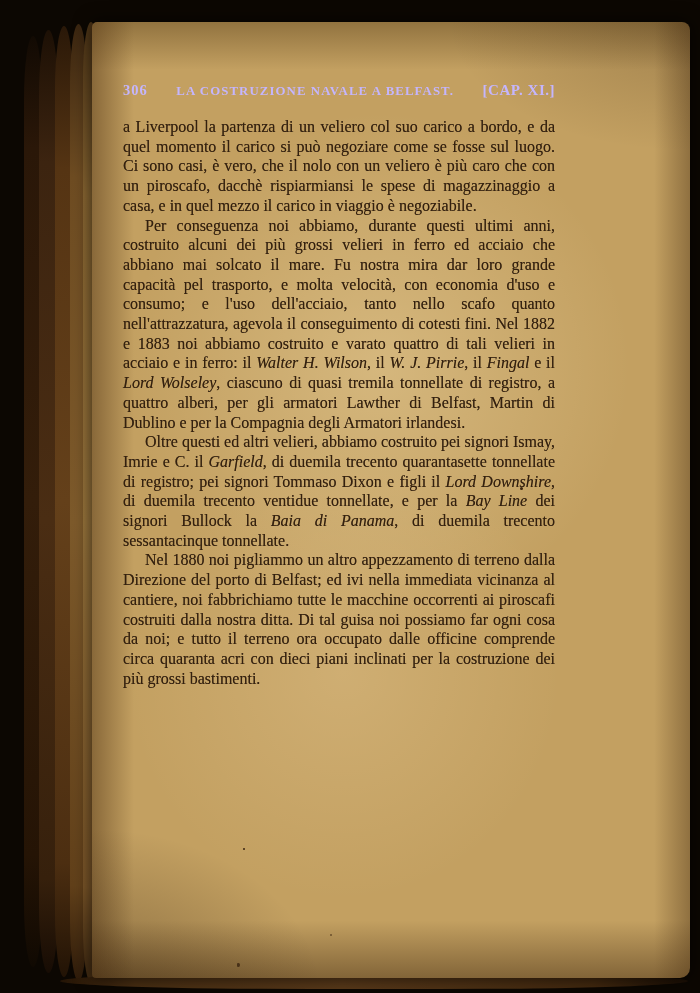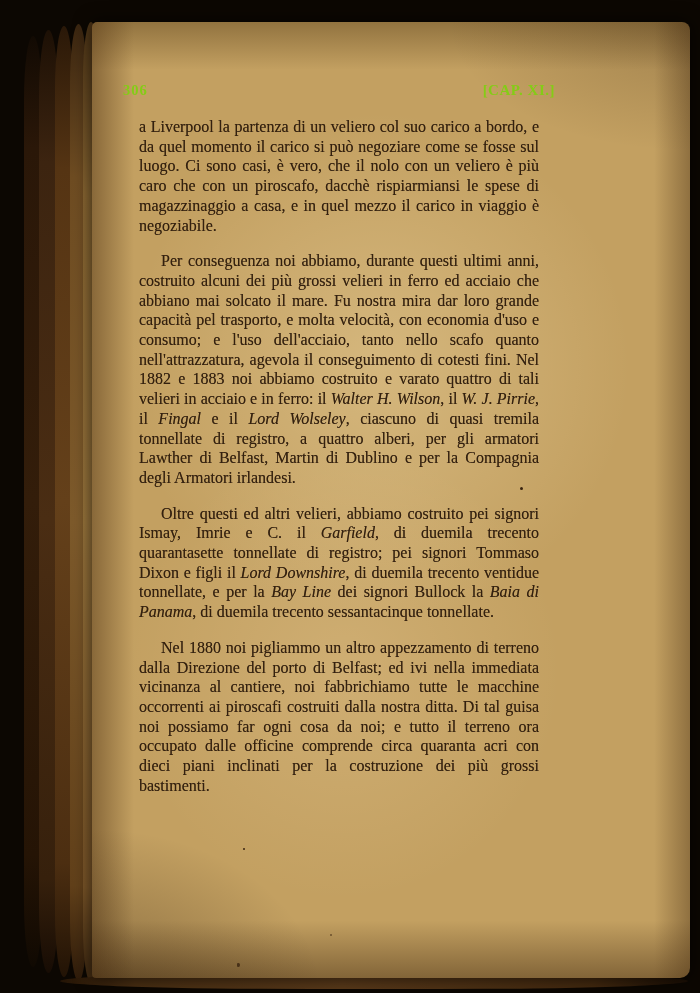--- a/index.html
+++ b/index.html
@@ -45,32 +45,32 @@
     box-shadow:0 0 18px rgba(0,0,0,0.7);
   }
 
   .text-block{
     position:absolute;left:123px;top:82px;width:432px;
     color:#33200f;
   }
   .page-header{
     display:flex;justify-content:space-between;align-items:baseline;
     font-weight:700;letter-spacing:0.6px;margin-bottom:18px;
-    color:#84cc16;
+    color:#c4b5fd;
   }
   .page-number{font-size:14.5px;letter-spacing:1px;}
   .running-title{font-size:12.8px;letter-spacing:1.1px;}
   .chapter-label{font-size:15px;letter-spacing:0.5px;}
 
   .body-text{
     font-size:16px;line-height:19.7px;text-align:justify;
     hyphens:auto;-webkit-hyphens:auto;
     text-shadow:0 0 0.5px rgba(50,32,15,0.55);
   }
-  .body-text p{margin:16px;text-indent:22px;}
+  .body-text p{margin:0;text-indent:22px;}
   .body-text p.no-indent{text-indent:0;}
   .body-text i{font-style:italic;}
 
   .ink-speck{position:absolute;background:#3a2410;border-radius:50%;}
   .speck-1{left:520px;top:487px;width:3px;height:3px;}
   .speck-2{left:243px;top:848px;width:2px;height:2px;}
   .speck-3{left:330px;top:934px;width:2px;height:2px;opacity:.6;}
   .speck-4{left:237px;top:963px;width:3px;height:4px;border-radius:40% 60% 60% 40%;opacity:.8;}
 </style>
 </head>
@@ -83,20 +83,21 @@
   <div class="edge-strip edge-c"></div>
   <div class="edge-strip edge-d"></div>
   <div class="edge-strip edge-e"></div>
   <div class="edge-bottom"></div>
 
   <div class="paper"></div>
 
   <div class="text-block">
     <div class="page-header">
       <span class="page-number">306</span>
+      <span class="running-title">LA COSTRUZIONE NAVALE A BELFAST.</span>
       <span class="chapter-label">[CAP. XI.]</span>
     </div>
     <div class="body-text">
         <p class="no-indent"><span>a Liverpool la partenza di un veliero col suo carico a bordo, e da quel momento il carico si può negoziare come se fosse sul luogo. Ci sono casi, è vero, che il nolo con un veliero è più caro che con un piroscafo, dacchè rispiarmiansi le spese di magazzinaggio a casa, e in quel mezzo il carico in viaggio è negoziabile.</span></p>
         <p><span>Per conseguenza noi abbiamo, durante questi ultimi anni, costruito alcuni dei più grossi velieri in ferro ed acciaio che abbiano mai solcato il mare. Fu nostra mira dar loro grande capacità pel trasporto, e molta velocità, con economia d'uso e consumo; e l'uso dell'acciaio, tanto nello scafo quanto nell'attrazzatura, agevola il conseguimento di cotesti fini. Nel 1882 e 1883 noi abbiamo costruito e varato quattro di tali velieri in acciaio e in ferro: il </span><i>Walter H. Wilson</i><span>, il </span><i>W. J. Pirrie</i><span>, il </span><i>Fingal</i><span> e il </span><i>Lord Wolseley</i><span>, ciascuno di quasi tremila tonnellate di registro, a quattro alberi, per gli armatori Lawther di Belfast, Martin di Dublino e per la Compagnia degli Armatori irlandesi.</span></p>
         <p><span>Oltre questi ed altri velieri, abbiamo costruito pei signori Ismay, Imrie e C. il </span><i>Garfield</i><span>, di duemila trecento quarantasette tonnellate di registro; pei signori Tommaso Dixon e figli il </span><i>Lord Downshire</i><span>, di duemila trecento ventidue tonnellate, e per la </span><i>Bay Line</i><span> dei signori Bullock la </span><i>Baia di Panama</i><span>, di duemila trecento sessantacinque tonnellate.</span></p>
         <p><span>Nel 1880 noi pigliammo un altro appezzamento di terreno dalla Direzione del porto di Belfast; ed ivi nella immediata vicinanza al cantiere, noi fabbrichiamo tutte le macchine occorrenti ai piroscafi costruiti dalla nostra ditta. Di tal guisa noi possiamo far ogni cosa da noi; e tutto il terreno ora occupato dalle officine comprende circa quaranta acri con dieci piani inclinati per la costruzione dei più grossi bastimenti.</span></p>
       </div>
   </div>
 

